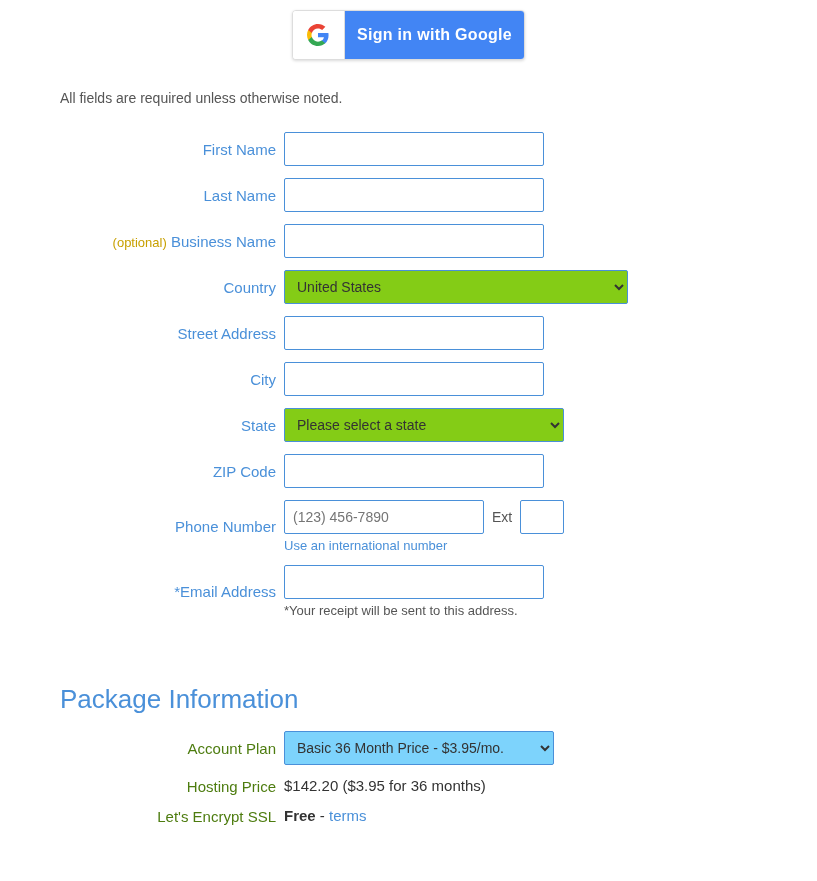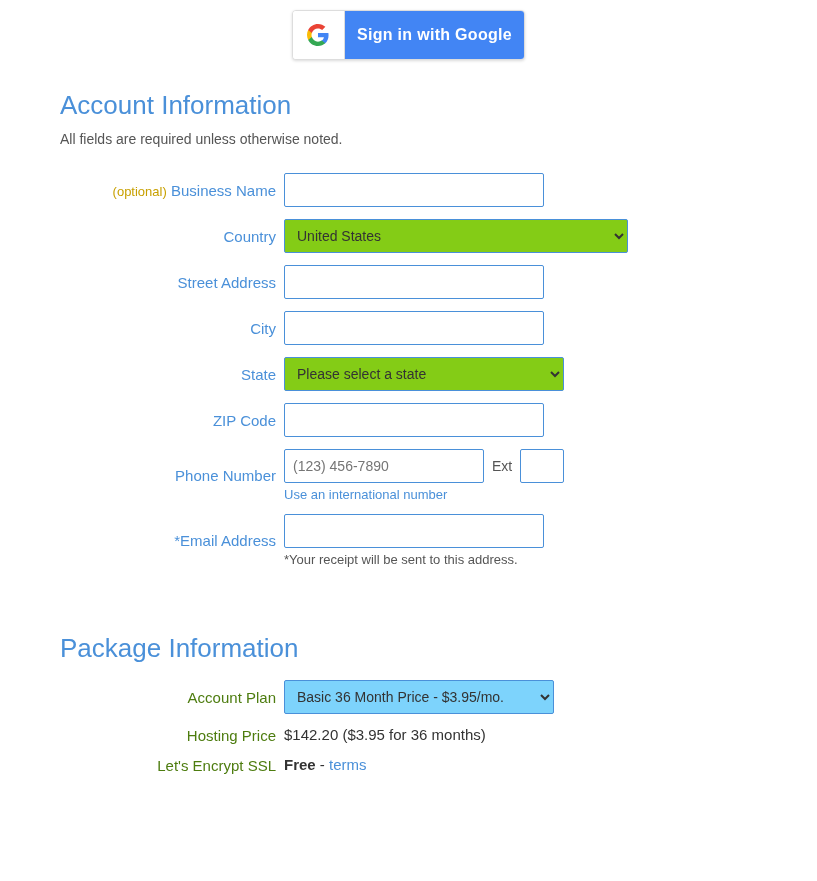--- a/index.html
+++ b/index.html
@@ -253,27 +253,38 @@
         <path d="M12 23c2.97 0 5.46-.98 7.28-2.66l-3.57-2.77c-.98.66-2.23 1.06-3.71 1.06-2.86 0-5.29-1.93-6.16-4.53H2.18v2.84C3.99 20.53 7.7 23 12 23z" fill="#34A853"></path>
         <path d="M5.84 14.09c-.22-.66-.35-1.36-.35-2.09s.13-1.43.35-2.09V7.07H2.18C1.43 8.55 1 10.22 1 12s.43 3.45 1.18 4.93l3.66-2.84z" fill="#FBBC05"></path>
         <path d="M12 5.38c1.62 0 3.06.56 4.21 1.64l3.15-3.15C17.45 2.09 14.97 1 12 1 7.7 1 3.99 3.47 2.18 7.07l3.66 2.84c.87-2.6 3.3-4.53 6.16-4.53z" fill="#EA4335"></path>
       </svg>
     </div>
     <div class="google-signin-text">Sign in with Google</div>
   </button>
 </div>
 
 <div class="account-info-section">
-  <h2 class="section-title">Account Information</h2>
   <p class="required-note">All fields are required unless otherwise noted.</p>
 
   <table class="form-table">
     <tbody>
 
-
+      <tr>
+        <td class="label-cell">First Name</td>
+        <td class="input-cell">
+          <input type="text" class="form-input" style="">
+        </td>
+      </tr>
+
+      <tr>
+        <td class="label-cell">Last Name</td>
+        <td class="input-cell">
+          <input type="text" class="form-input" style="">
+        </td>
+      </tr>
 
       <tr>
         <td class="label-cell">
           <span class="optional-label">(optional)</span>
           <span>Business Name</span>
         </td>
         <td class="input-cell">
           <input type="text" class="form-input" style="">
         </td>
       </tr>

